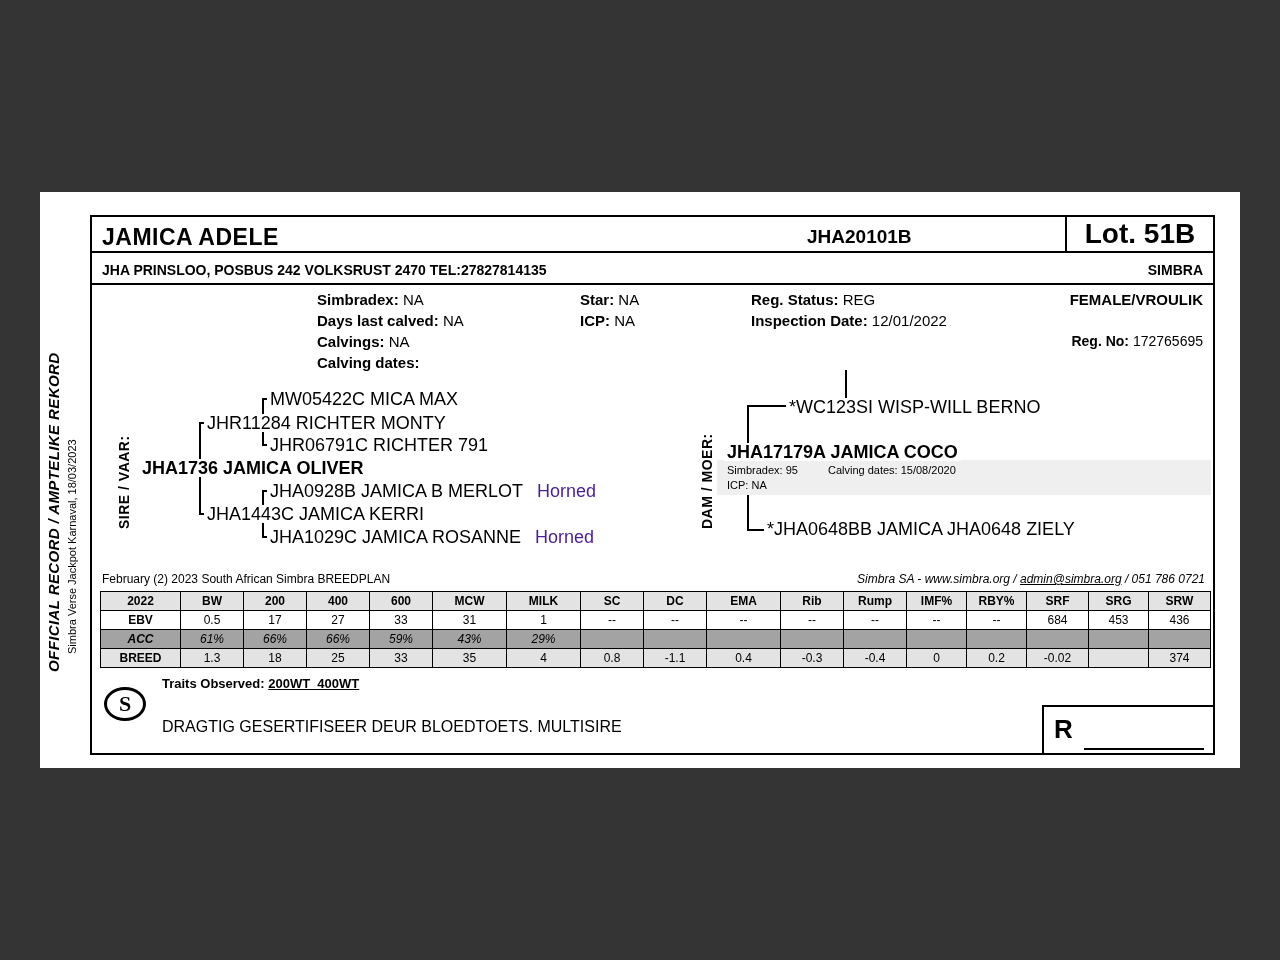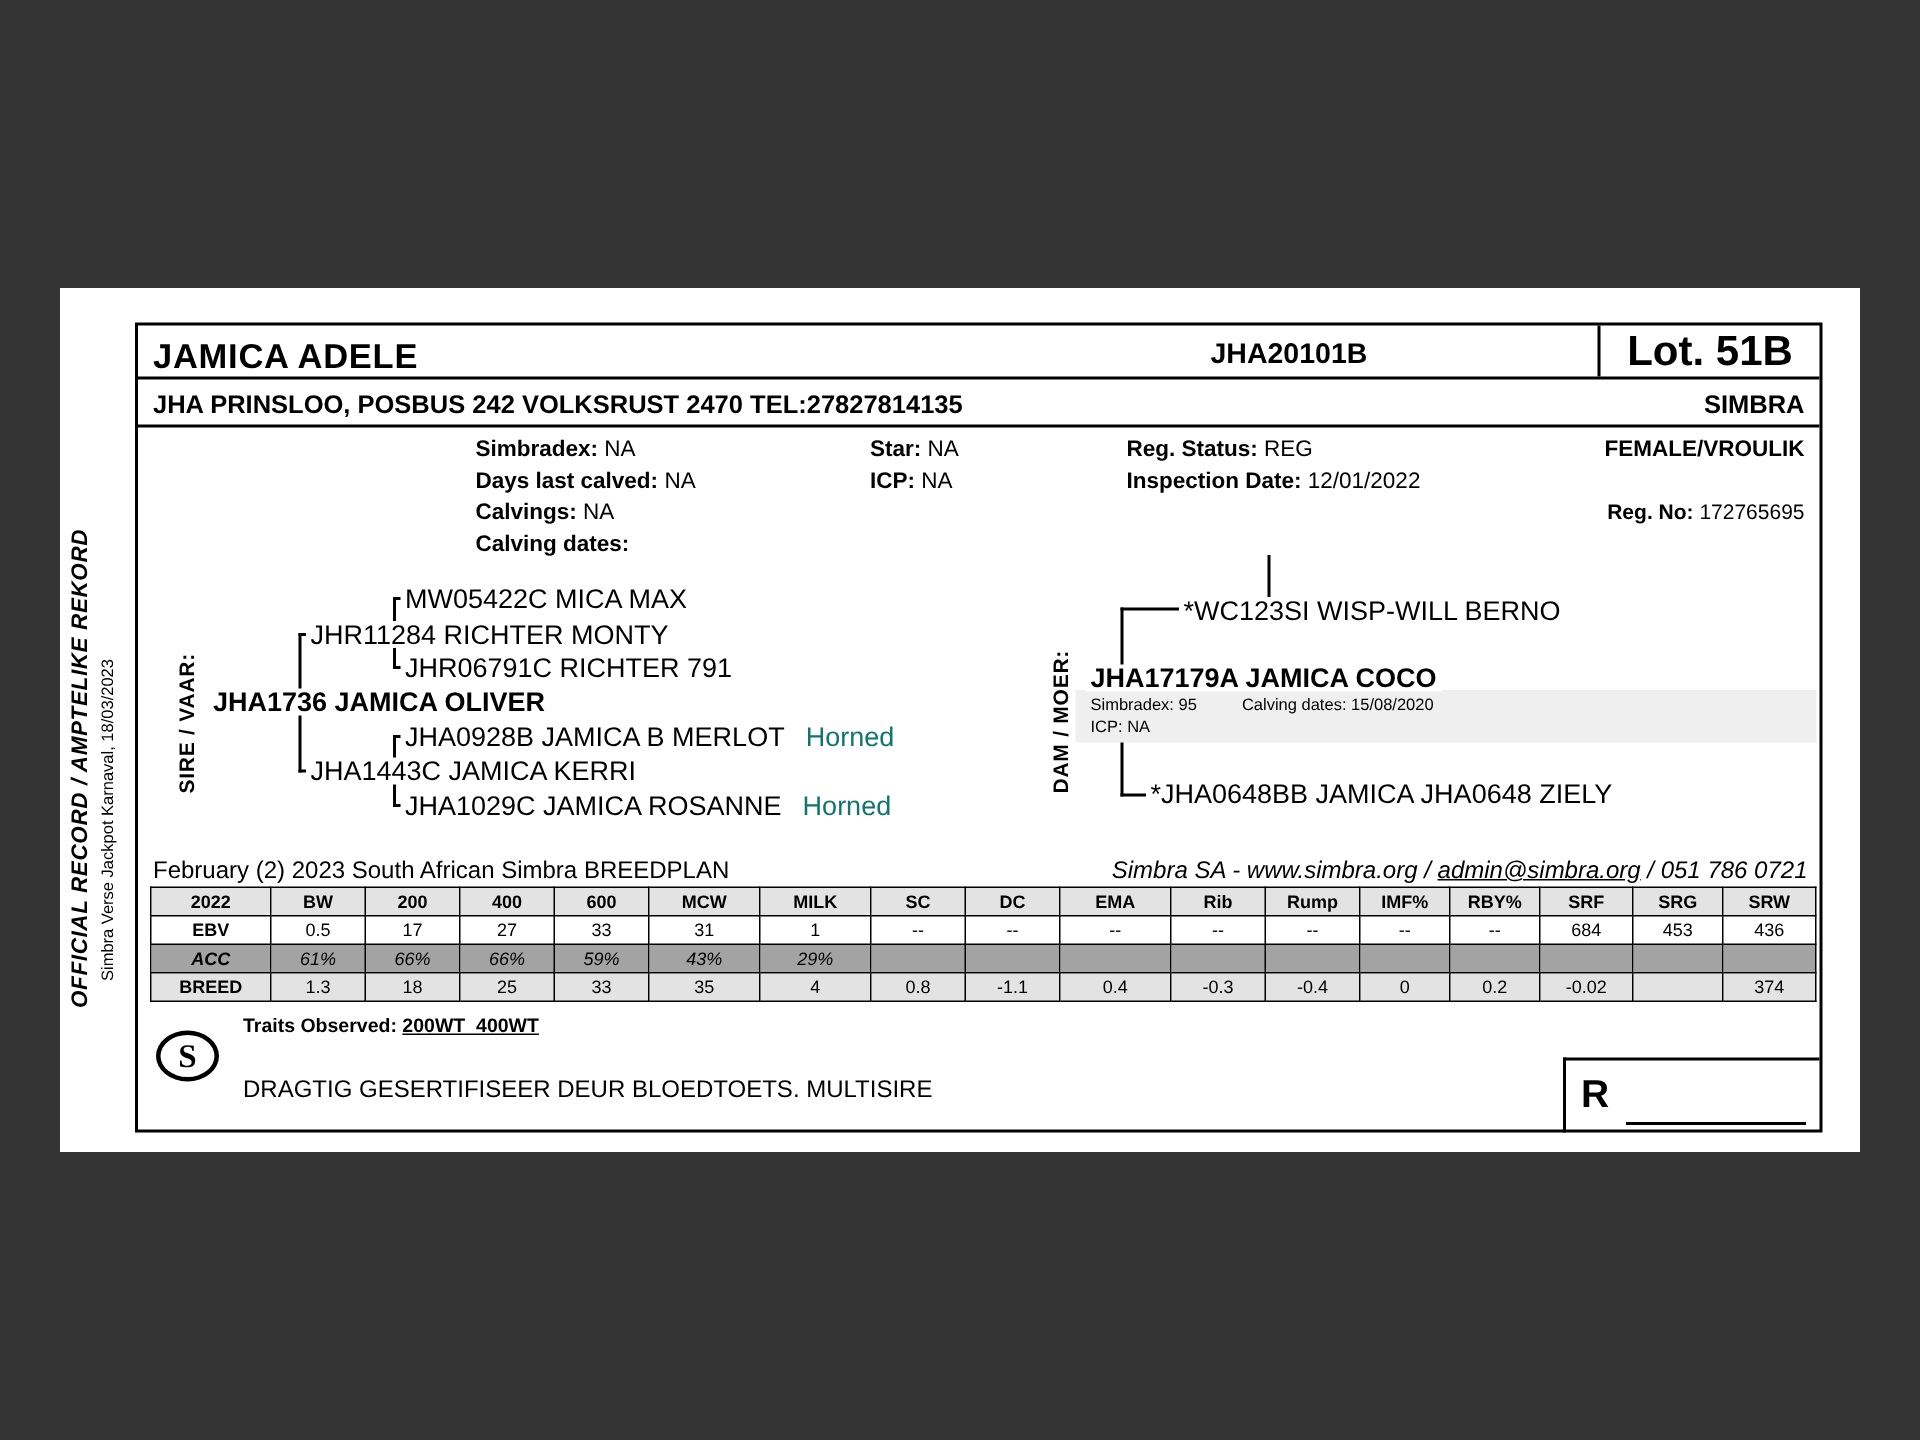--- a/index.html
+++ b/index.html
@@ -19,46 +19,46 @@
   .box { position:absolute; left:50px; top:23px; width:1125px; height:540px; border:2px solid #000; background:#fff; }
 
   .hdr { position:absolute; left:0; top:0; right:0; height:36px; border-bottom:2px solid #000; }
   .hdr-name { position:absolute; left:10px; top:7px; font-size:23px; font-weight:bold; letter-spacing:.5px; }
   .hdr-reg  { position:absolute; left:715px; top:9px; font-size:19px; font-weight:bold; }
   .hdr-lot  { position:absolute; right:0; top:0; bottom:0; width:148px; border-left:2px solid #000;
               display:flex; align-items:center; justify-content:center; font-size:28px; font-weight:bold; }
 
   .owner-row { position:absolute; left:0; top:40px; right:0; height:28px; border-bottom:2px solid #000;
                display:flex; justify-content:space-between; align-items:center; padding:0 10px;
-               font-weight:bold; font-size:17px; }
+               font-weight:bold; font-size:14px; }
 
   .icol { position:absolute; top:72px; }
   .c1 { left:10px; } .c2 { left:225px; } .c3 { left:488px; } .c4 { left:643px;margin-left:16px; }
   .iline { height:21px; line-height:21px; font-size:15px; white-space:nowrap; }
   .iline b { font-weight:bold; }
   .sex-tag { position:absolute; right:10px; top:74px; font-weight:bold; font-size:15px; }
   .regno   { position:absolute; right:10px; top:116px; font-size:14px; }
   .regno b { font-weight:bold; }
 
   
   .vlabel { position:absolute; writing-mode:vertical-rl; transform:rotate(180deg);
             font-weight:bold; font-size:14px; letter-spacing:.5px; }
   .sire-label { left:24px; top:186px; height:126px; }
   .dam-label  { left:607px; top:186px; height:126px; }
   .vl, .hl { position:absolute; background:#000; }
   .pnode { position:absolute; font-size:18px; white-space:nowrap; background:#fff; padding:0 3px; line-height:18px; }
   .pnode.bold { font-weight:bold; }
-  .horned { color:#0f766e; margin-left:14px; }
+  .horned { color:#4c1d95; margin-left:14px; }
   .dam-band { position:absolute; left:625px; top:243px; width:494px; height:35px; background:#efefef;
               font-size:11px; padding:3px 0 0 10px; line-height:15px; }
   .dam-band .spacer { display:inline-block; width:30px; }
 
   
   .bp-row { position:absolute; left:10px; right:8px; top:355px; display:flex;
-            justify-content:space-between; font-size:16px; }
+            justify-content:space-between; font-size:12px; }
   .bp-right { font-style:italic; }
   .bp-right .u { text-decoration:underline; }
 
   
   .ebv-table { position:absolute; left:8px; top:374px; width:1110px; border-collapse:collapse;
                table-layout:fixed; font-size:12px; }
   .ebv-table th, .ebv-table td { border:1px solid #000; text-align:center; height:19px;
                padding:0 2px; overflow:hidden; white-space:nowrap; }
   .ebv-table thead th { background:#e3e3e3; font-weight:bold; }
   .ebv-table tbody th { font-weight:bold; }

